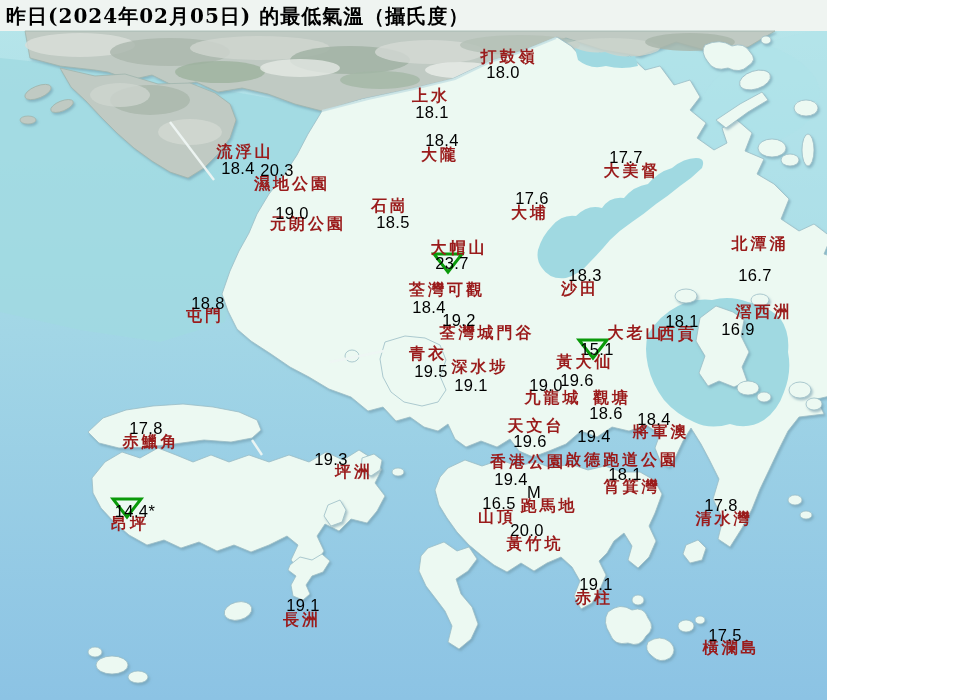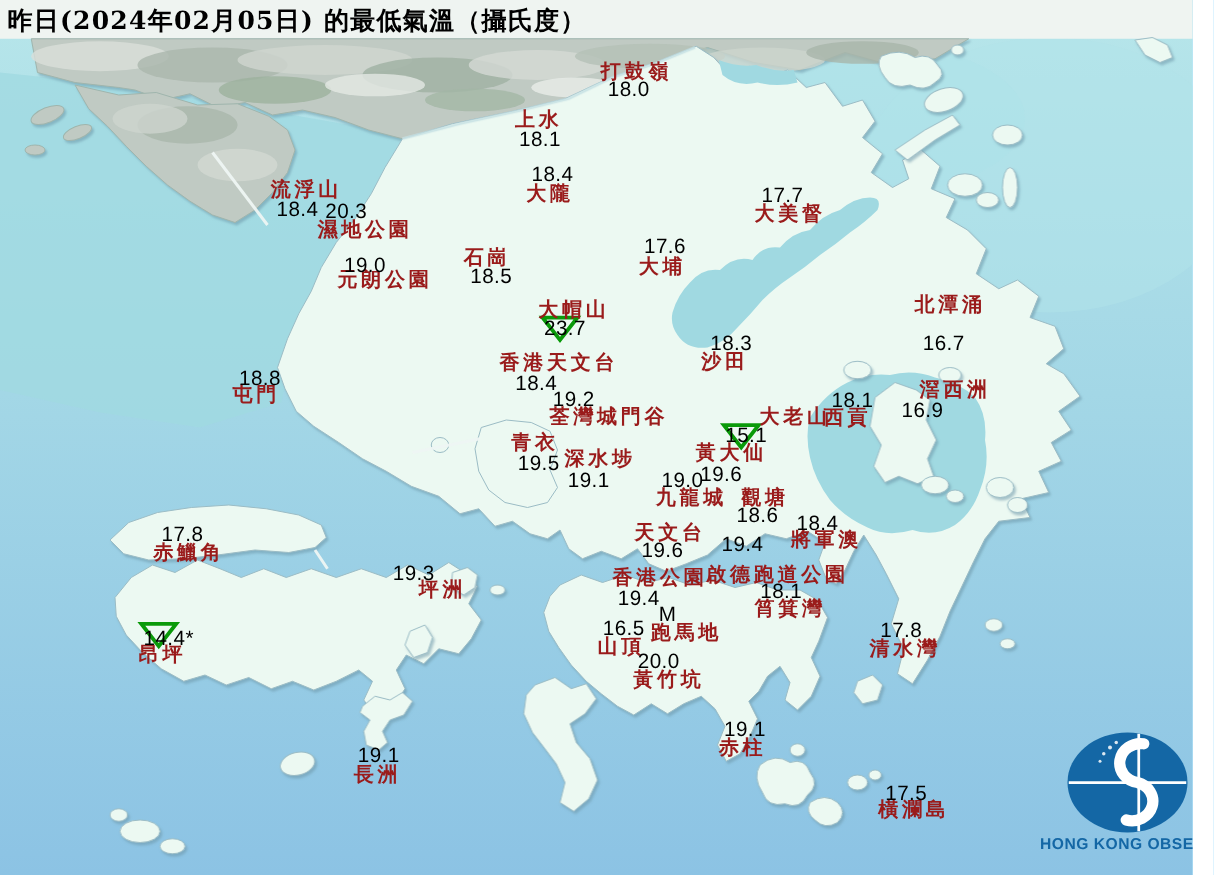--- a/index.html
+++ b/index.html
@@ -1,17 +1,17 @@
 <!DOCTYPE html>
 <html style="--title: #000000; --station-name: #9a1b1b; --temperature: #000000; --triangle: #0a9a0a; --sea-top: #b7e6ea; --sea-mid: #a3d7e6; --sea-bottom: #8cc3e4; --inner-water: #a0d9e1; --land: #ecf9f2; --urban: #c0cac3; --logo-blue: #1467a5;"><head>
 <meta charset="utf-8">
 <style>
   html,body{margin:0;padding:0}
-  .screen{position:relative;width:954px;height:700px;overflow:hidden;
-    font-family:"Liberation Sans",sans-serif;background:#7dd3fc}
+  .screen{position:relative;width:827px;height:700px;overflow:hidden;
+    font-family:"Liberation Sans",sans-serif;background:#c4b5fd}
   #map{position:absolute;left:0;top:0}
   .land{fill:var(--land,#ecf9f2);stroke:#9bbcc5;stroke-width:.8}
   .urban{fill:var(--urban,#c0cac3);stroke:#9fb5ad;stroke-width:.8}
   .iwater{fill:var(--inner-water,#a0d9e1);stroke:none}
   .patch{stroke:none;opacity:.8}
   .bridge{stroke:#eef5f3;stroke-width:2.4;fill:none;opacity:.95}
   .river{stroke:#c9e2e4;stroke-width:2.2;fill:none;opacity:.9}
   .title{position:absolute;left:6px;top:3px;z-index:5;
     font-family:"DejaVu Serif",serif;font-size:20px;font-weight:600;
     color:var(--title,#000);letter-spacing:1px;white-space:nowrap}
@@ -160,21 +160,21 @@
       <div class="st-temp" style="left: 626px; top: 157px;">17.7</div>
       <div class="st-name" style="left: 760px; top: 244px;">北潭涌</div>
       <div class="st-temp" style="left: 755px; top: 275px;">16.7</div>
       <div class="st-name" style="left: 580px; top: 289px;">沙田</div>
       <div class="st-temp" style="left: 585px; top: 275px;">18.3</div>
       <div class="st-tri" style="left: 448px; top: 263px;"><svg width="36" height="26" viewBox="0 0 36 26">
           <polygon points="4,4 32,4 18,22" fill="none" stroke="var(--triangle,#0a9a0a)" stroke-width="3"></polygon>
         </svg></div>
       <div class="st-name" style="left: 459px; top: 248px;">大帽山</div>
       <div class="st-temp" style="left: 452px; top: 263px;">23.7</div>
-      <div class="st-name" style="left: 447px; top: 290px;">香港天文台</div>
+      <div class="st-name" style="left: 447px; top: 290px;">荃灣可觀</div>
       <div class="st-temp" style="left: 429px; top: 307px;">18.4</div>
       <div class="st-name" style="left: 205px; top: 316px;">屯門</div>
       <div class="st-temp" style="left: 208px; top: 303px;">18.8</div>
       <div class="st-name" style="left: 487px; top: 333px;">荃灣城門谷</div>
       <div class="st-temp" style="left: 459px; top: 320px;">19.2</div>
       <div class="st-name" style="left: 678px; top: 334px;">西貢</div>
       <div class="st-temp" style="left: 682px; top: 321px;">18.1</div>
       <div class="st-name" style="left: 764px; top: 312px;">滘西洲</div>
       <div class="st-temp" style="left: 738px; top: 329px;">16.9</div>
       <div class="st-tri" style="left: 593px; top: 349px;"><svg width="36" height="26" viewBox="0 0 36 26">

